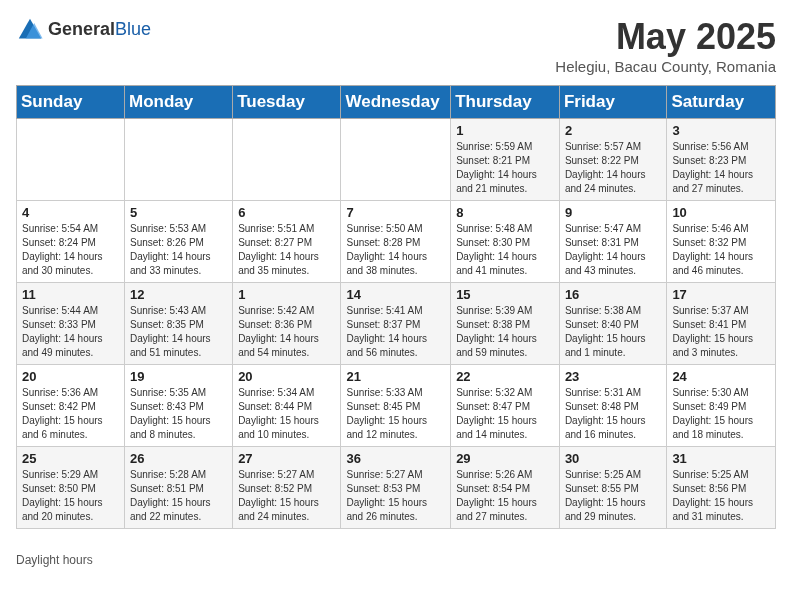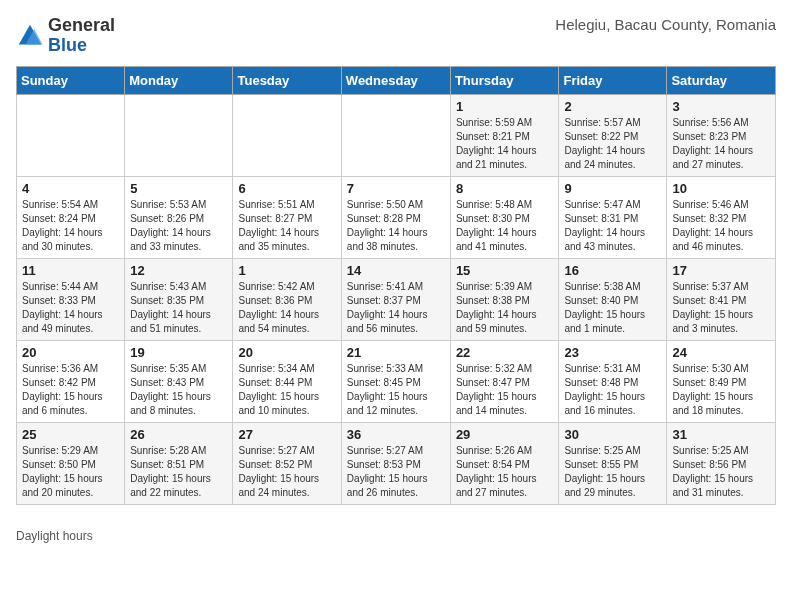--- a/index.html
+++ b/index.html
@@ -16,31 +16,32 @@
       align-items: flex-start;
       margin-bottom: 10px;
     }
     .logo {
       display: flex;
       align-items: center;
       gap: 4px;
     }
     .logo-text {
       display: flex;
-      flex-direction: column;
+      flex-direction: row;
       line-height: 1.1;
+      align-items: flex-end;
     }
     .logo-general {
       font-size: 18px;
       font-weight: bold;
       color: #333;
     }
     .logo-blue {
       font-size: 18px;
-      font-weight: bold;
+      font-weight: normal;
       color: #1a5fa8;
     }
     .logo-icon {
       width: 28px;
       height: 28px;
     }
     .title-section {
       text-align: right;
     }
     .main-title {
@@ -55,21 +56,21 @@
     table {
       width: 100%;
       border-collapse: collapse;
       font-size: 11px;
     }
     thead tr th {
       background-color: #1a6eb5;
       color: #fff;
       padding: 6px 4px;
       text-align: left;
-      font-size: 13px;
+      font-size: 17px;
       font-weight: bold;
       border: 1px solid #aaa;
     }
     tbody tr td {
       border: 1px solid #ccc;
       padding: 4px 5px;
       vertical-align: top;
       background: #fff;
       width: 110px;
       min-height: 80px;
@@ -107,20 +108,21 @@
     <svg class="logo-icon" viewBox="0 0 40 40">
       <polygon points="20,4 36,32 4,32" fill="#1a6eb5"></polygon>
       <polygon points="26,10 38,32 14,32" fill="#4aa0e8" opacity="0.7"></polygon>
     </svg>
     <div class="logo-text">
       <span class="logo-general">General</span>
       <span class="logo-blue">Blue</span>
     </div>
   </div>
   <div class="title-section">
+    <div class="main-title">May 2025</div>
     <div class="subtitle">Helegiu, Bacau County, Romania</div>
   </div>
 </div>
 
 <table>
   <thead>
     <tr>
     <th>Sunday</th>
         <th>Monday</th>
         <th>Tuesday</th>

